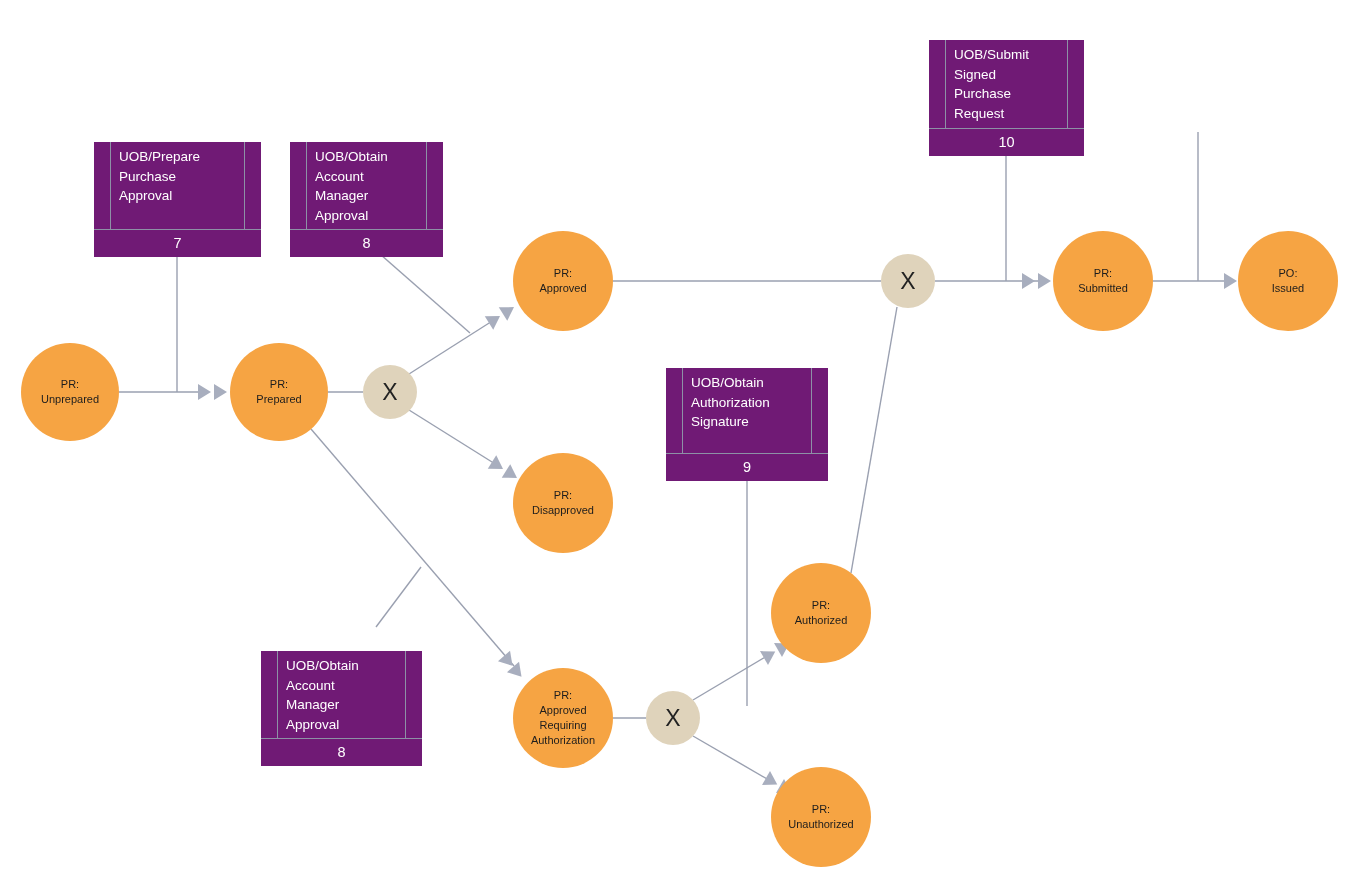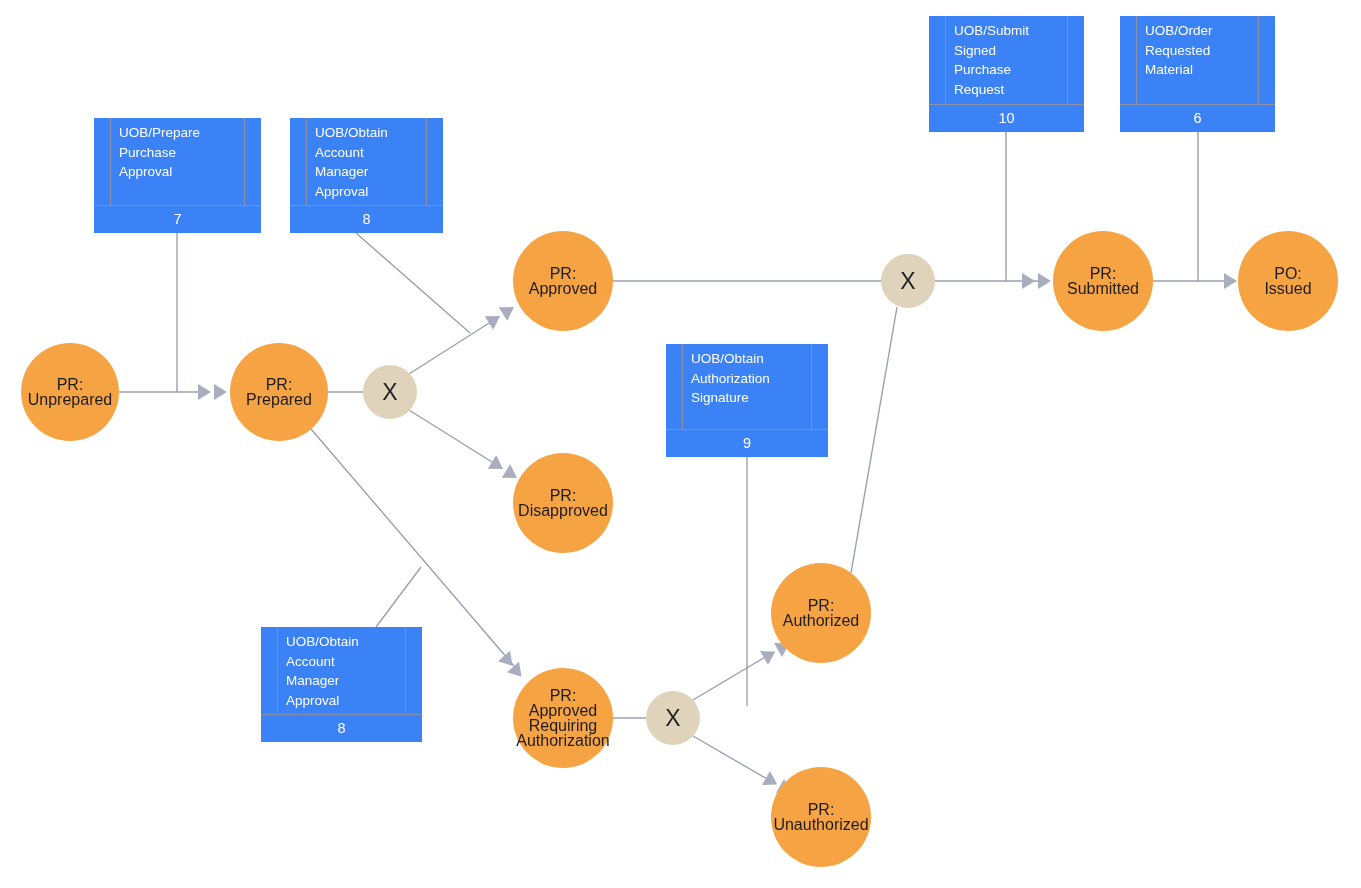--- a/index.html
+++ b/index.html
@@ -33,21 +33,21 @@
     background: #F6A443;
     display: flex;
     align-items: center;
     justify-content: center;
     box-sizing: border-box;
   }
   .state-label {
     text-align: center;
     color: #1d1d1d;
     font-family: "Liberation Sans", sans-serif;
-    font-size: 16px;
+    font-size: 11px;
     line-height: 15px;
     white-space: pre-line;
     letter-spacing: 0px;
     pointer-events: none;
   }
 
   
   .gateway-node {
     position: absolute;
     border-radius: 50%;
@@ -62,24 +62,25 @@
     font-family: "Liberation Sans", sans-serif;
     font-size: 23px;
     line-height: 23px;
     font-weight: 400;
     pointer-events: none;
   }
 
   
   .task-box {
     position: absolute;
-    background: #3b82f6;
+    background: #701a75;
     box-sizing: border-box;
     display: flex;
     flex-direction: column;
+    margin-top: 24px;
   }
   .task-body {
     position: relative;
     flex: 1 1 auto;
     box-sizing: border-box;
     border-left: 1px solid #8D91A6;
     border-right: 1px solid #8D91A6;
     margin: 0 16px;
     display: flex;
     align-items: flex-start;
@@ -215,30 +216,20 @@
       <div class="task-title">UOB/Submit
 Signed
 Purchase
 Request</div>
     </div>
     <div class="task-footer">
       <span class="task-count">10</span>
     </div>
   </div>
 
-  <div class="task-box" style="left:1120px; top:16px; width:155px; height:116px;">
-    <div class="task-body">
-      <div class="task-title">UOB/Order
-Requested
-Material</div>
-    </div>
-    <div class="task-footer">
-      <span class="task-count">6</span>
-    </div>
-  </div>
 
   <div class="task-box" style="left:666px; top:344px; width:162px; height:113px;">
     <div class="task-body">
       <div class="task-title">UOB/Obtain
 Authorization
 Signature</div>
     </div>
     <div class="task-footer">
       <span class="task-count">9</span>
     </div>

